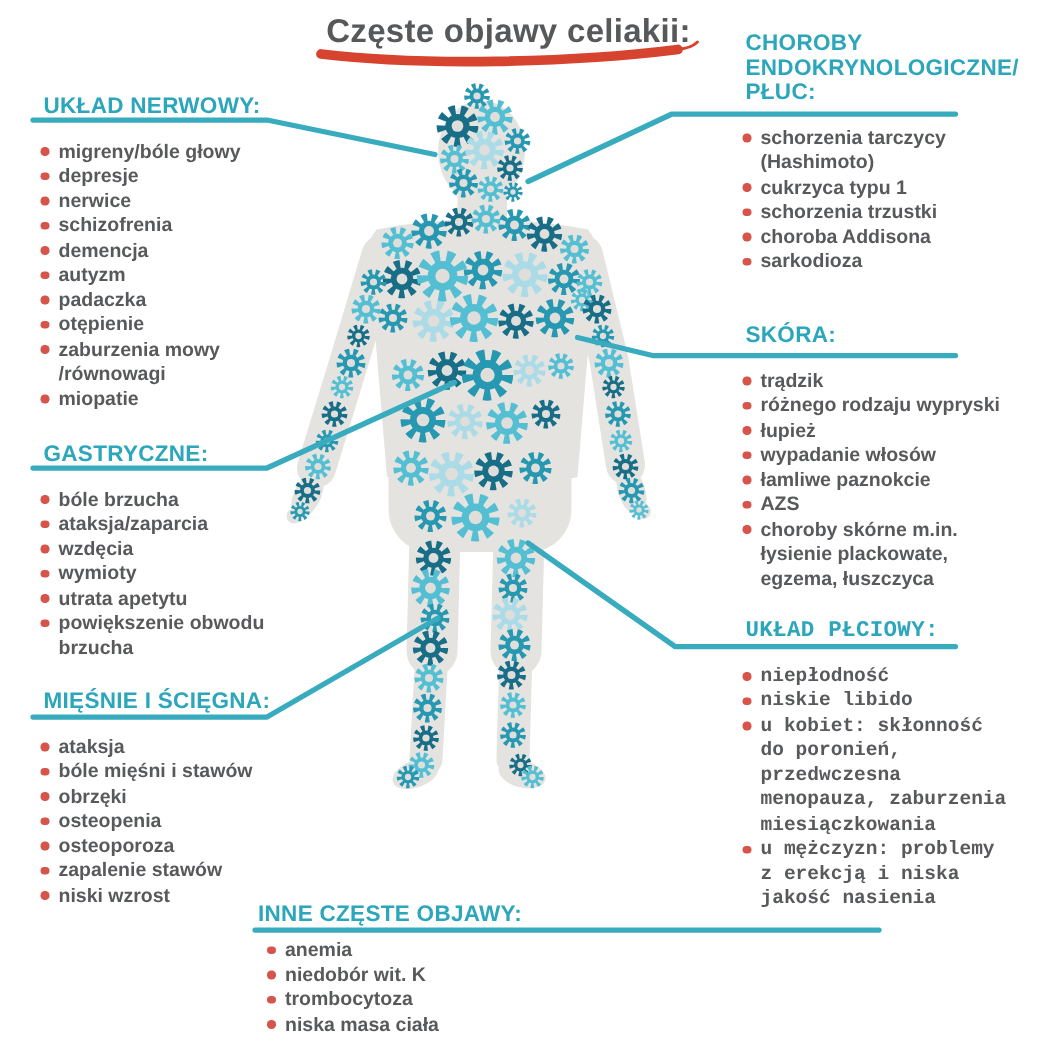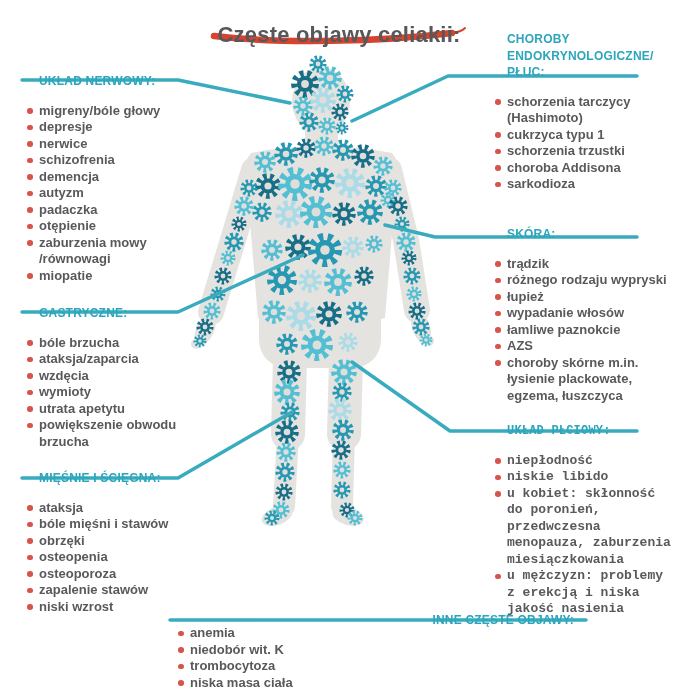--- a/index.html
+++ b/index.html
@@ -1,35 +1,35 @@
 <!DOCTYPE html>
 <html><head>
 <meta charset="utf-8">
 <style>
   html,body{margin:0;padding:0;background:#fff;}
   body{width:700px;height:700px;font-family:"Liberation Sans",sans-serif;position:relative;overflow:hidden;}
   .canvas{position:absolute;left:0;top:0;width:700px;height:700px;}
   #art{position:absolute;left:0;top:0;}
-  .title{position:absolute;top:22px;left:0;width:678px;margin:0;text-align:center;
+  .title{position:absolute;top:8px;left:0;width:678px;margin:0;text-align:center;
          font-size:22px;font-weight:700;color:#57585a;letter-spacing:0.2px;}
   .sec{position:absolute;}
-  .sec h2{margin:12px;font-size:12px;line-height:16.5px;font-weight:700;color:#2ba6bb;
+  .sec h2{margin:2px;font-size:15px;line-height:16.5px;font-weight:700;color:#2ba6bb;
           white-space:pre-line;letter-spacing:0.2px;}
   ul.sym-list{list-style:none;margin:13px 0 0;padding:0;font-size:13px;line-height:16.5px;
               font-weight:700;color:#58595b;}
   ul.sym-list li{position:relative;padding-left:12px;}
   ul.sym-list li::before{content:"";position:absolute;left:0;top:5.5px;width:5.5px;height:5.5px;
               border-radius:50%;background:#d6544a;}
   #sec-nervous{left:27px;top:61px;width:172px;}
   #sec-gastric{left:27px;top:293px;width:182px;}
   #sec-muscles{left:27px;top:458px;width:188px;}
   #sec-endocrine{left:495px;top:19px;width:186px;}
   #sec-skin{left:495px;top:214px;width:186px;}
   #sec-reproductive{left:495px;top:411px;width:180px;font-family:Liberation Mono, monospace;}
-  #sec-other{left:170px;top:600px;width:416px;text-align:right;}
+  #sec-other{left:170px;top:600px;width:416px;text-align:left;}
   #other-left{position:absolute;left:178px;top:625px;width:205px;margin:0;}
   #other-right{position:absolute;left:388px;top:625px;width:245px;margin:0;}
 </style>
 </head>
 <body>
 
 <div class="canvas">
 
   <svg id="art" width="700" height="700" viewBox="0 0 700 700">
 

